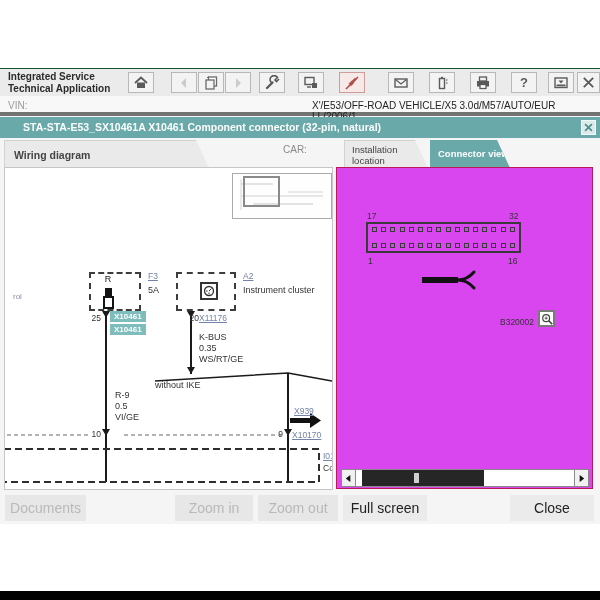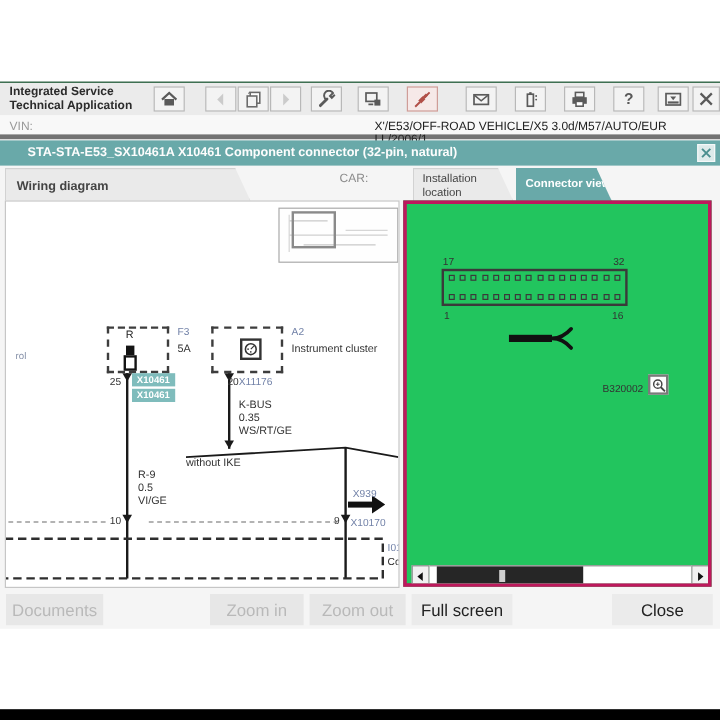--- a/index.html
+++ b/index.html
@@ -27,27 +27,27 @@
 
   
   .tab { position:absolute; top:140px; height:28px; background:#eaeaea; border:1px solid #d2d2d2; border-bottom:none; color:#444; clip-path:polygon(0 0, calc(100% - 13px) 0, 100% 100%, 0 100%); }
   .tab.active { background:#69a9a9; color:#fff; border-color:#69a9a9; }
   .tab-wiring { left:4px; width:205px; font-size:10.5px; font-weight:bold; line-height:28px; padding-left:9px; }
   .tab-install { left:344px; width:84px; font-size:9.5px; line-height:11px; padding:3px 0 0 7px; }
   .tab-conn { left:430px; width:80px; font-size:9.5px; font-weight:bold; line-height:26px; padding-left:7px; }
 
   
   .lpanel { position:absolute; left:4px; top:167px; width:329px; height:323px; background:#fff; border:1px solid #c6c6c6; overflow:hidden; }
-  .rpanel { position:absolute; left:336px; top:167px; width:257px; height:322px; background:#22c55e; border:3px solid #be185d; overflow:hidden; }
+  .rpanel { position:absolute; left:336px; top:167px; width:257px; height:322px; background:#d946ef; border:1px solid #be185d; overflow:hidden; }
 
   
   .minimap { position:absolute; left:227px; top:5px; width:100px; height:46px; background:#fefefe; border:1px solid #aaa; }
   .mviewport { position:absolute; left:10px; top:2px; width:37px; height:31px; border:2px solid #8a8a8a; }
   .dbox { position:absolute; border:2px dashed #3d3d3d; background:transparent; }
-  .lnk { color:#7282a8; font-size:8.5px; position:absolute; }
+  .lnk { color:#7282a8; text-decoration:underline; font-size:8.5px; position:absolute; }
   .sm { position:absolute; font-size:9px; color:#333; }
   .pin { position:absolute; font-size:8.5px; color:#333; text-align:right; }
   .tag { position:absolute; background:#7fbcbc; color:#fff; font-size:8px; font-weight:bold; padding:1px 4px; }
   .svgover { position:absolute; left:0; top:0; pointer-events:none; }
   .fusecap { position:absolute; left:14px; top:14px; width:7px; height:8px; background:#141414; }
   .fusebody { position:absolute; left:12px; top:22px; width:11px; height:13px; border:2px solid #141414; background:#fff; }
   .clicon { position:absolute; left:22px; top:8px; width:18px; height:18px; border:2px solid #333; display:flex; align-items:center; justify-content:center; }
 
   
   .pingrid { position:absolute; left:29px; top:54px; width:155px; height:31px; border:2px solid #3a3a3a; padding:3px 4px; display:flex; flex-direction:column; justify-content:space-between; }

